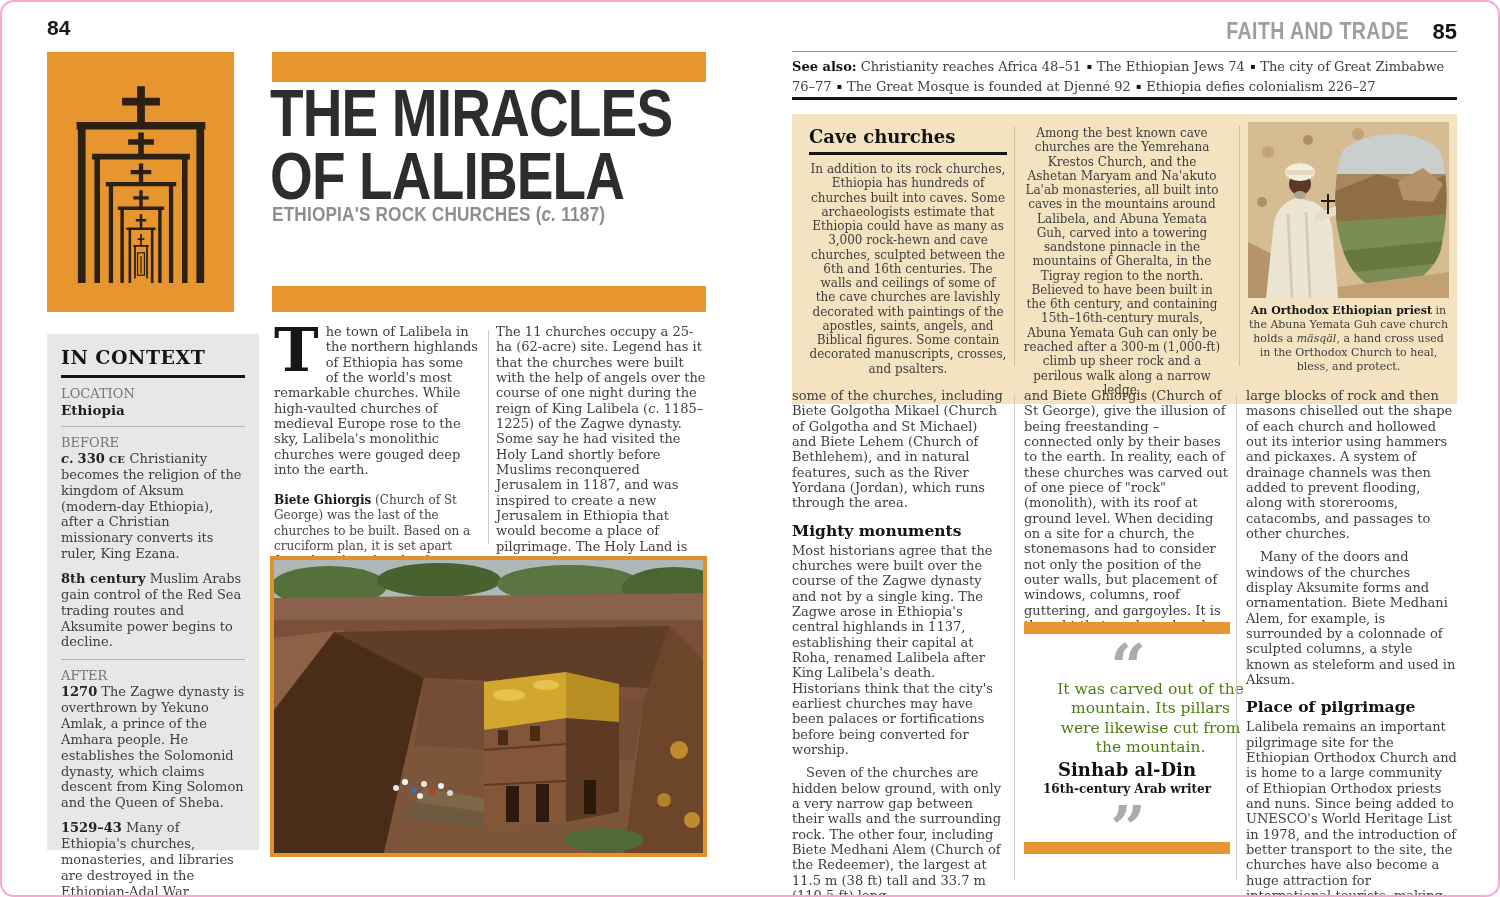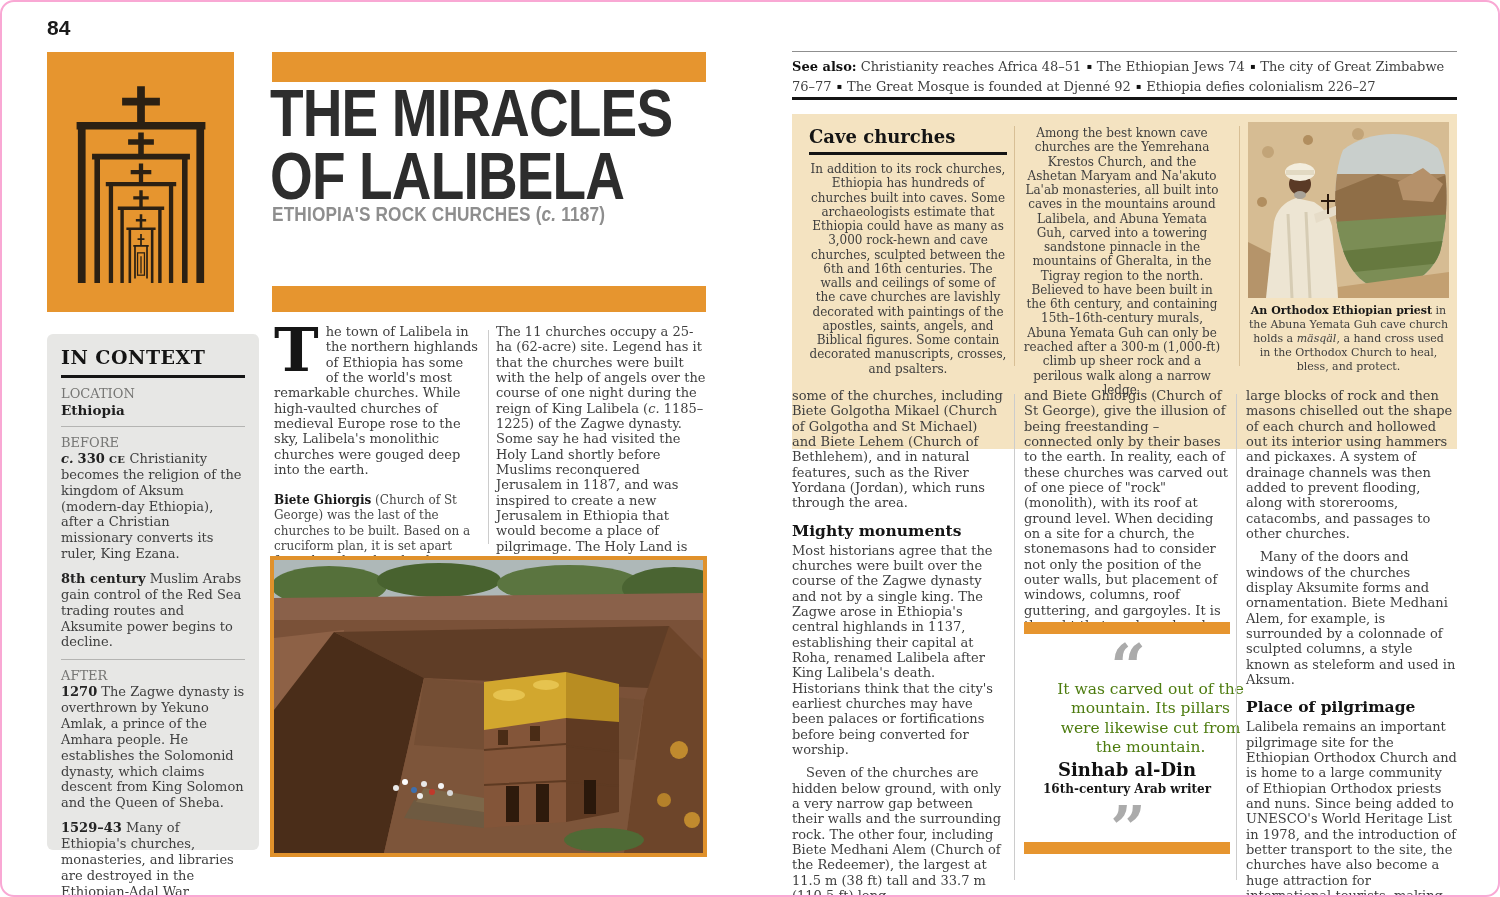--- a/index.html
+++ b/index.html
@@ -14,21 +14,21 @@
   .pgnum-left{left:45px;top:14px;font:800 21px "Liberation Sans",sans-serif;color:#1a1a1a;}
   .icon-box{left:45px;top:50px;width:187px;height:260px;background:#E6952F;display:flex;align-items:center;justify-content:center;}
   .icon-box svg{width:146px;height:228px;}
   .tbar{background:#E6952F;}
   .tbar-top{left:270px;top:50px;width:434px;height:30px;}
   .tbar-bottom{left:270px;top:284px;width:434px;height:26px;}
   .title{left:268px;top:80px;margin:0;font-family:"Liberation Sans",sans-serif;font-weight:900;
     font-size:67px;line-height:0.94;letter-spacing:-1px;color:#2d2d2d;}
   .subtitle{left:270px;top:200px;font-family:"Liberation Sans",sans-serif;font-weight:700;font-size:21px;color:#8e8e8e;letter-spacing:0.2px;}
 
-  .context{left:45px;top:332px;width:212px;height:516px;background:#E7E7E5;padding:12px 14px;box-sizing:border-box;border-radius:6px;}
+  .context{left:45px;top:332px;width:212px;height:516px;background:#E7E7E5;padding:12px 14px;box-sizing:border-box;}
   .context h2{margin:0 0 8px 0;padding:0 0 7px 0;font:700 19px "DejaVu Serif",serif;letter-spacing:0.5px;color:#141414;border-bottom:3px solid #151515;}
   .ctx-label{font-size:13px;color:#767674;margin:2px 0 1px;}
   .ctx-value{font-size:13.5px;font-weight:700;color:#1e1e1e;margin:0 0 2px;}
   .ctx-hr{border:none;border-top:1px solid #b4b4b2;margin:8px 0;}
   .ctx-entry{margin:0 0 9px 0;font-size:13px;line-height:1.22;color:#3e3e3e;}
   .ld{font-weight:700;color:#232323;}
   .caps{font-weight:700;color:#232323;font-size:10px;text-transform:uppercase;letter-spacing:0.5px;}
 
   .col p{margin:0 0 8px 0;font-size:13px;line-height:1.18;}
   .colL1{left:272px;top:322px;width:206px;}
@@ -44,21 +44,21 @@
   
   .r-header{top:16px;left:790px;width:665px;display:flex;justify-content:flex-end;align-items:baseline;gap:24px;}
   .chapter{font:900 23px "Liberation Sans",sans-serif;color:#9e9e9e;letter-spacing:0.5px;}
   .pgnum-right{font:800 22px "Liberation Sans",sans-serif;color:#141414;}
   .hrule-thin{left:790px;top:49px;width:665px;height:1px;background:#8f8f8f;}
   .see-also{left:790px;top:55px;width:662px;margin:0;font-size:13px;line-height:1.5;color:#3e3e3e;}
   .see-also strong{color:#111;}
   .sq{font-size:8px;vertical-align:2px;margin:0 5px;color:#111;}
   .hrule-thick{left:790px;top:95px;width:665px;height:3px;background:#141414;}
 
-  .cave-box{left:790px;top:112px;width:665px;height:335px;background:#F4E3C1;}
+  .cave-box{left:790px;top:112px;width:665px;height:290px;background:#F4E3C1;}
   .cave-box .cb-col{position:absolute;top:12px;width:198px;}
   .cb-col1{left:17px;}
   .cb-col2{left:231px;}
   .cave-box h3{margin:0 0 7px 0;padding:0 0 5px 0;font:700 18px "DejaVu Serif",serif;color:#141414;border-bottom:3px solid #141414;}
   .cave-box p{margin:0;font-size:12px;line-height:1.19;color:#3e3e3e;text-align:center;}
   .cb-divider{position:absolute;top:12px;width:1px;height:240px;background:#d8bf95;}
   .cb-d1{left:222px;}
   .cb-d2{left:447px;}
   .photo-priest{position:absolute;left:456px;top:8px;width:201px;height:176px;margin:0;}
   .photo-priest svg{display:block;width:100%;height:100%;}
@@ -171,20 +171,24 @@
       <circle cx="140" cy="230" r="3" fill="#3e6fae"></circle>
       <circle cx="150" cy="224" r="3" fill="#e8e8e8"></circle>
       <circle cx="158" cy="232" r="3" fill="#c0392b"></circle>
       <circle cx="167" cy="226" r="3" fill="#f4f4f4"></circle>
       <circle cx="176" cy="233" r="3" fill="#d8d8d8"></circle>
       <circle cx="146" cy="236" r="3" fill="#eeeeee"></circle>
       <ellipse cx="330" cy="280" rx="40" ry="12" fill="#4f6a35"></ellipse>
     </svg>
   </figure>
 
+  <div class="abs r-header">
+    <span class="cond-r chapter">FAITH AND TRADE</span>
+    <span class="pgnum-right">85</span>
+  </div>
   <div class="abs hrule-thin"></div>
 
   <p class="abs see-also">
     <strong>See also:</strong>
     <span>Christianity reaches Africa 48–51</span><span class="sq">▪</span><span>The Ethiopian Jews 74</span><span class="sq">▪</span><span>The city of Great Zimbabwe 76–77</span><span class="sq">▪</span><span>The Great Mosque is founded at Djenné 92</span><span class="sq">▪</span><span>Ethiopia defies colonialism 226–27</span>
   </p>
   <div class="abs hrule-thick"></div>
 
   <section class="abs cave-box">
     <div class="cb-col cb-col1">

